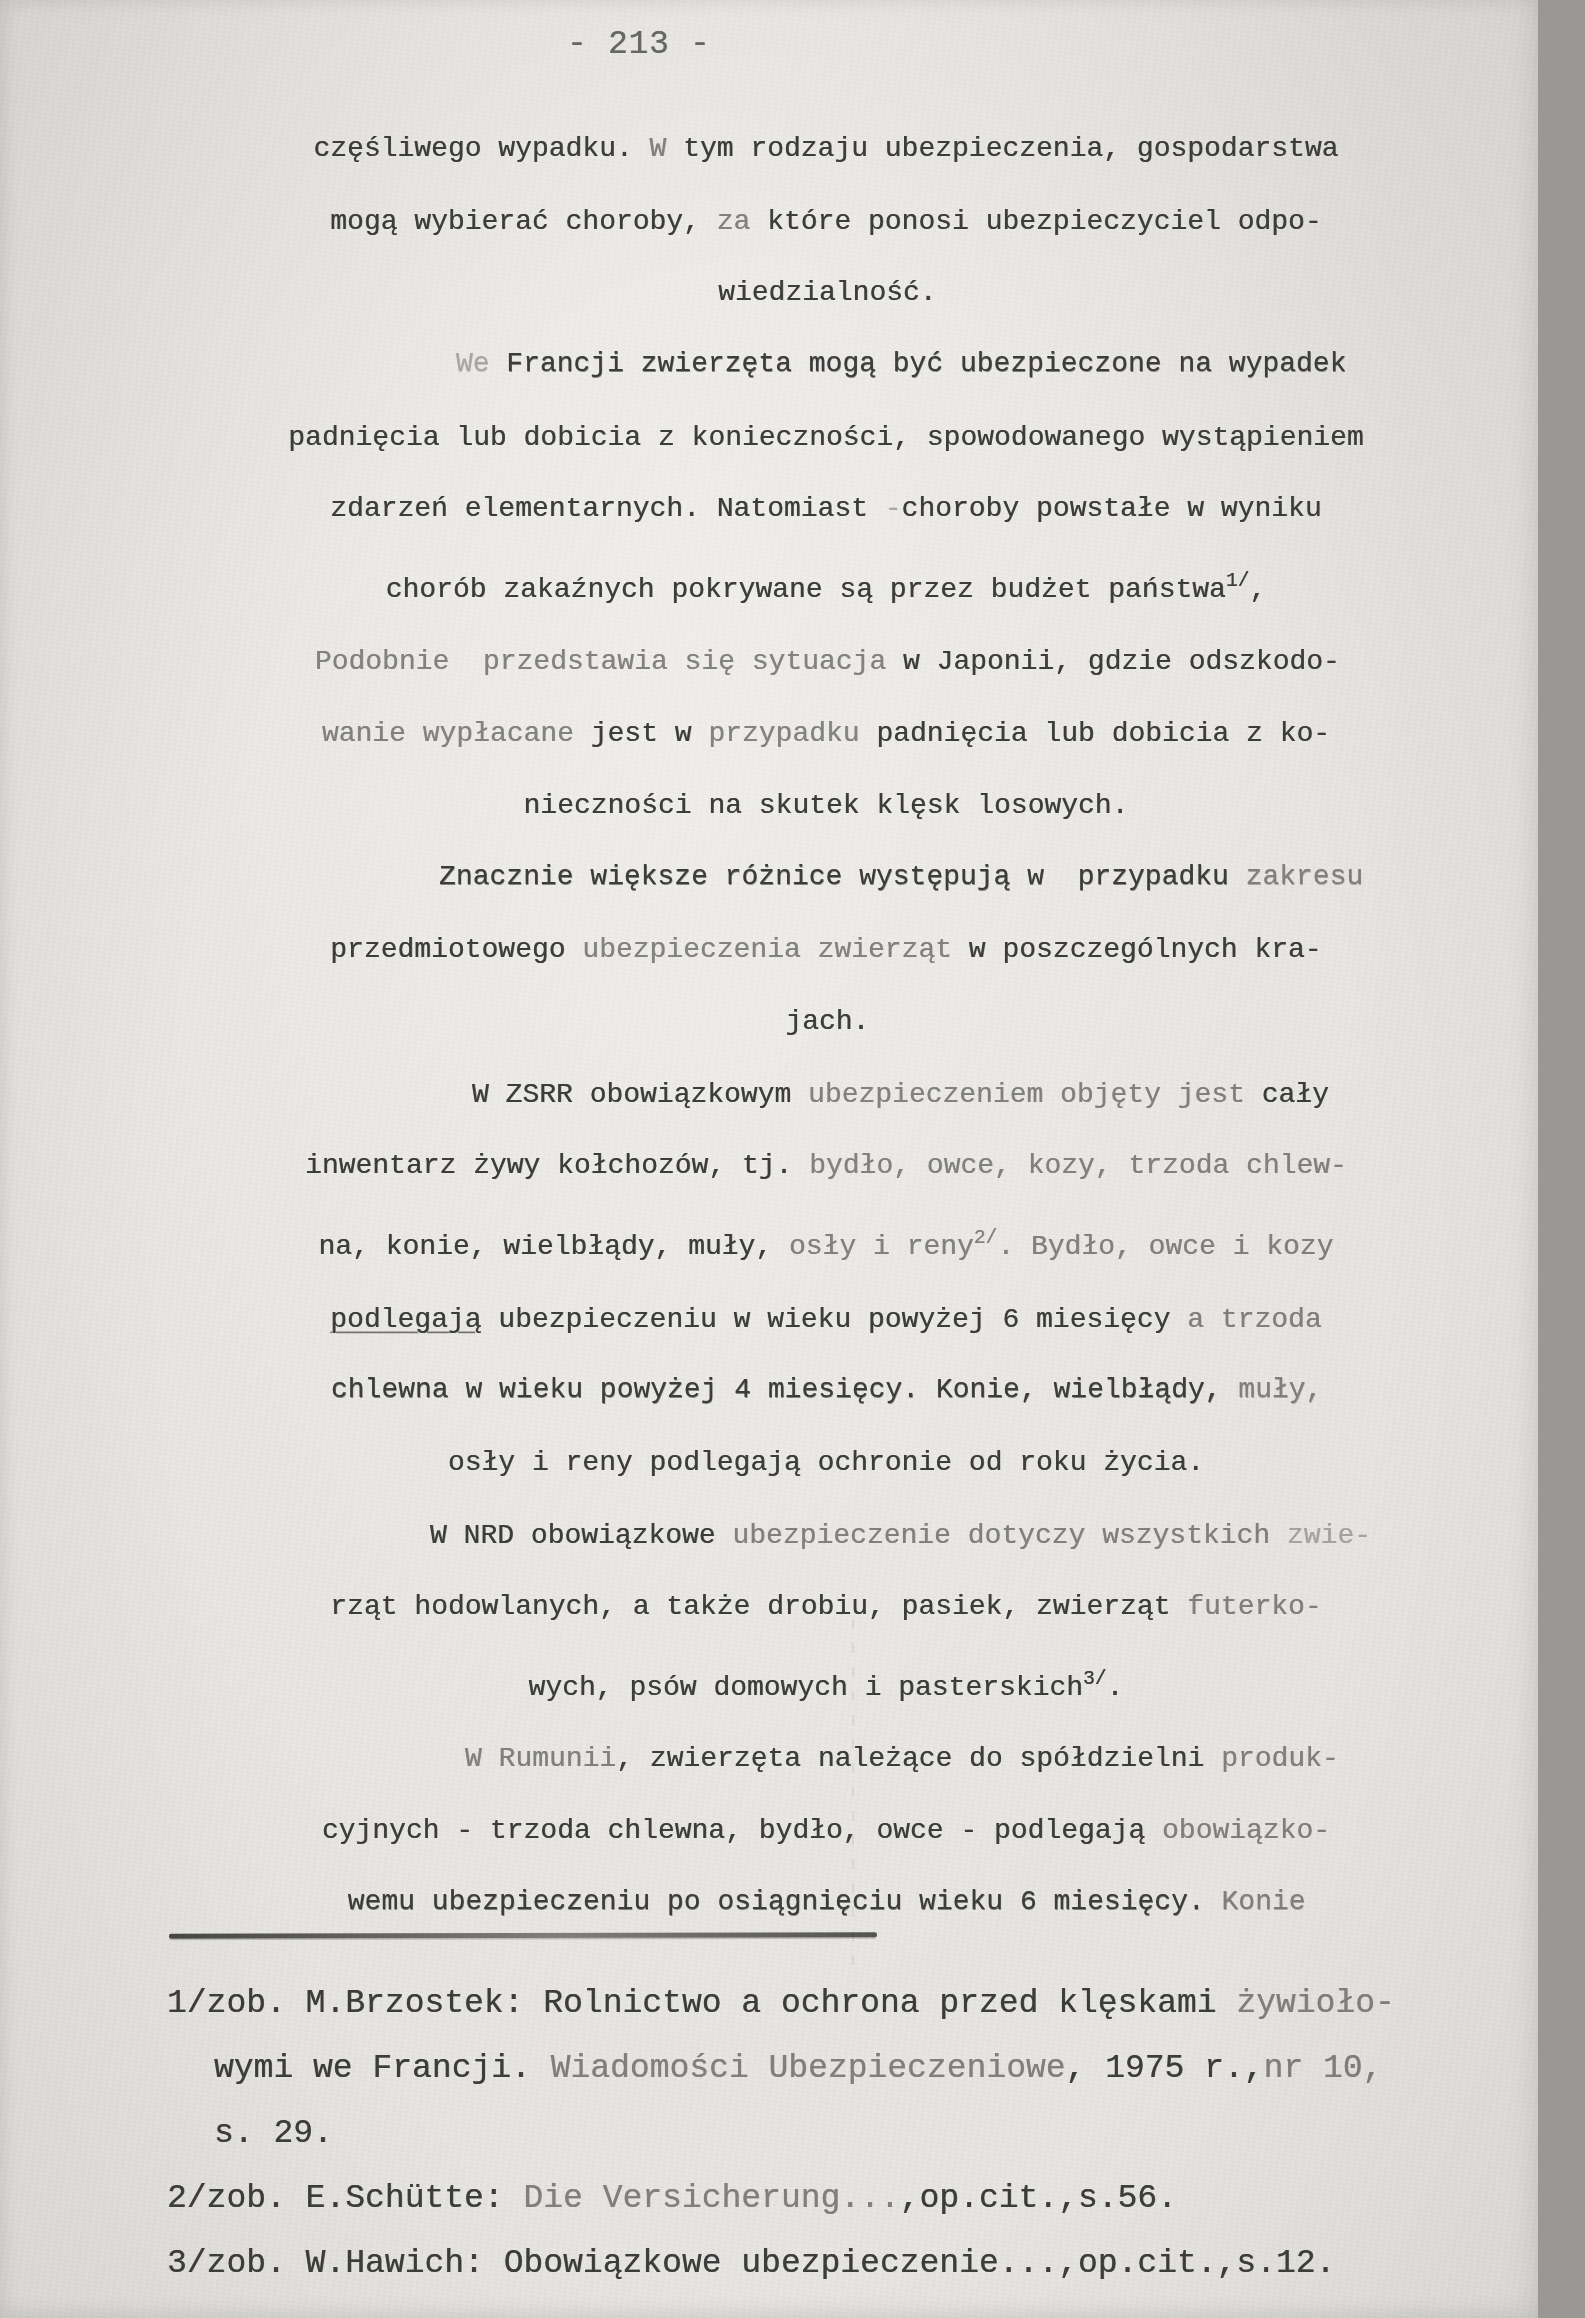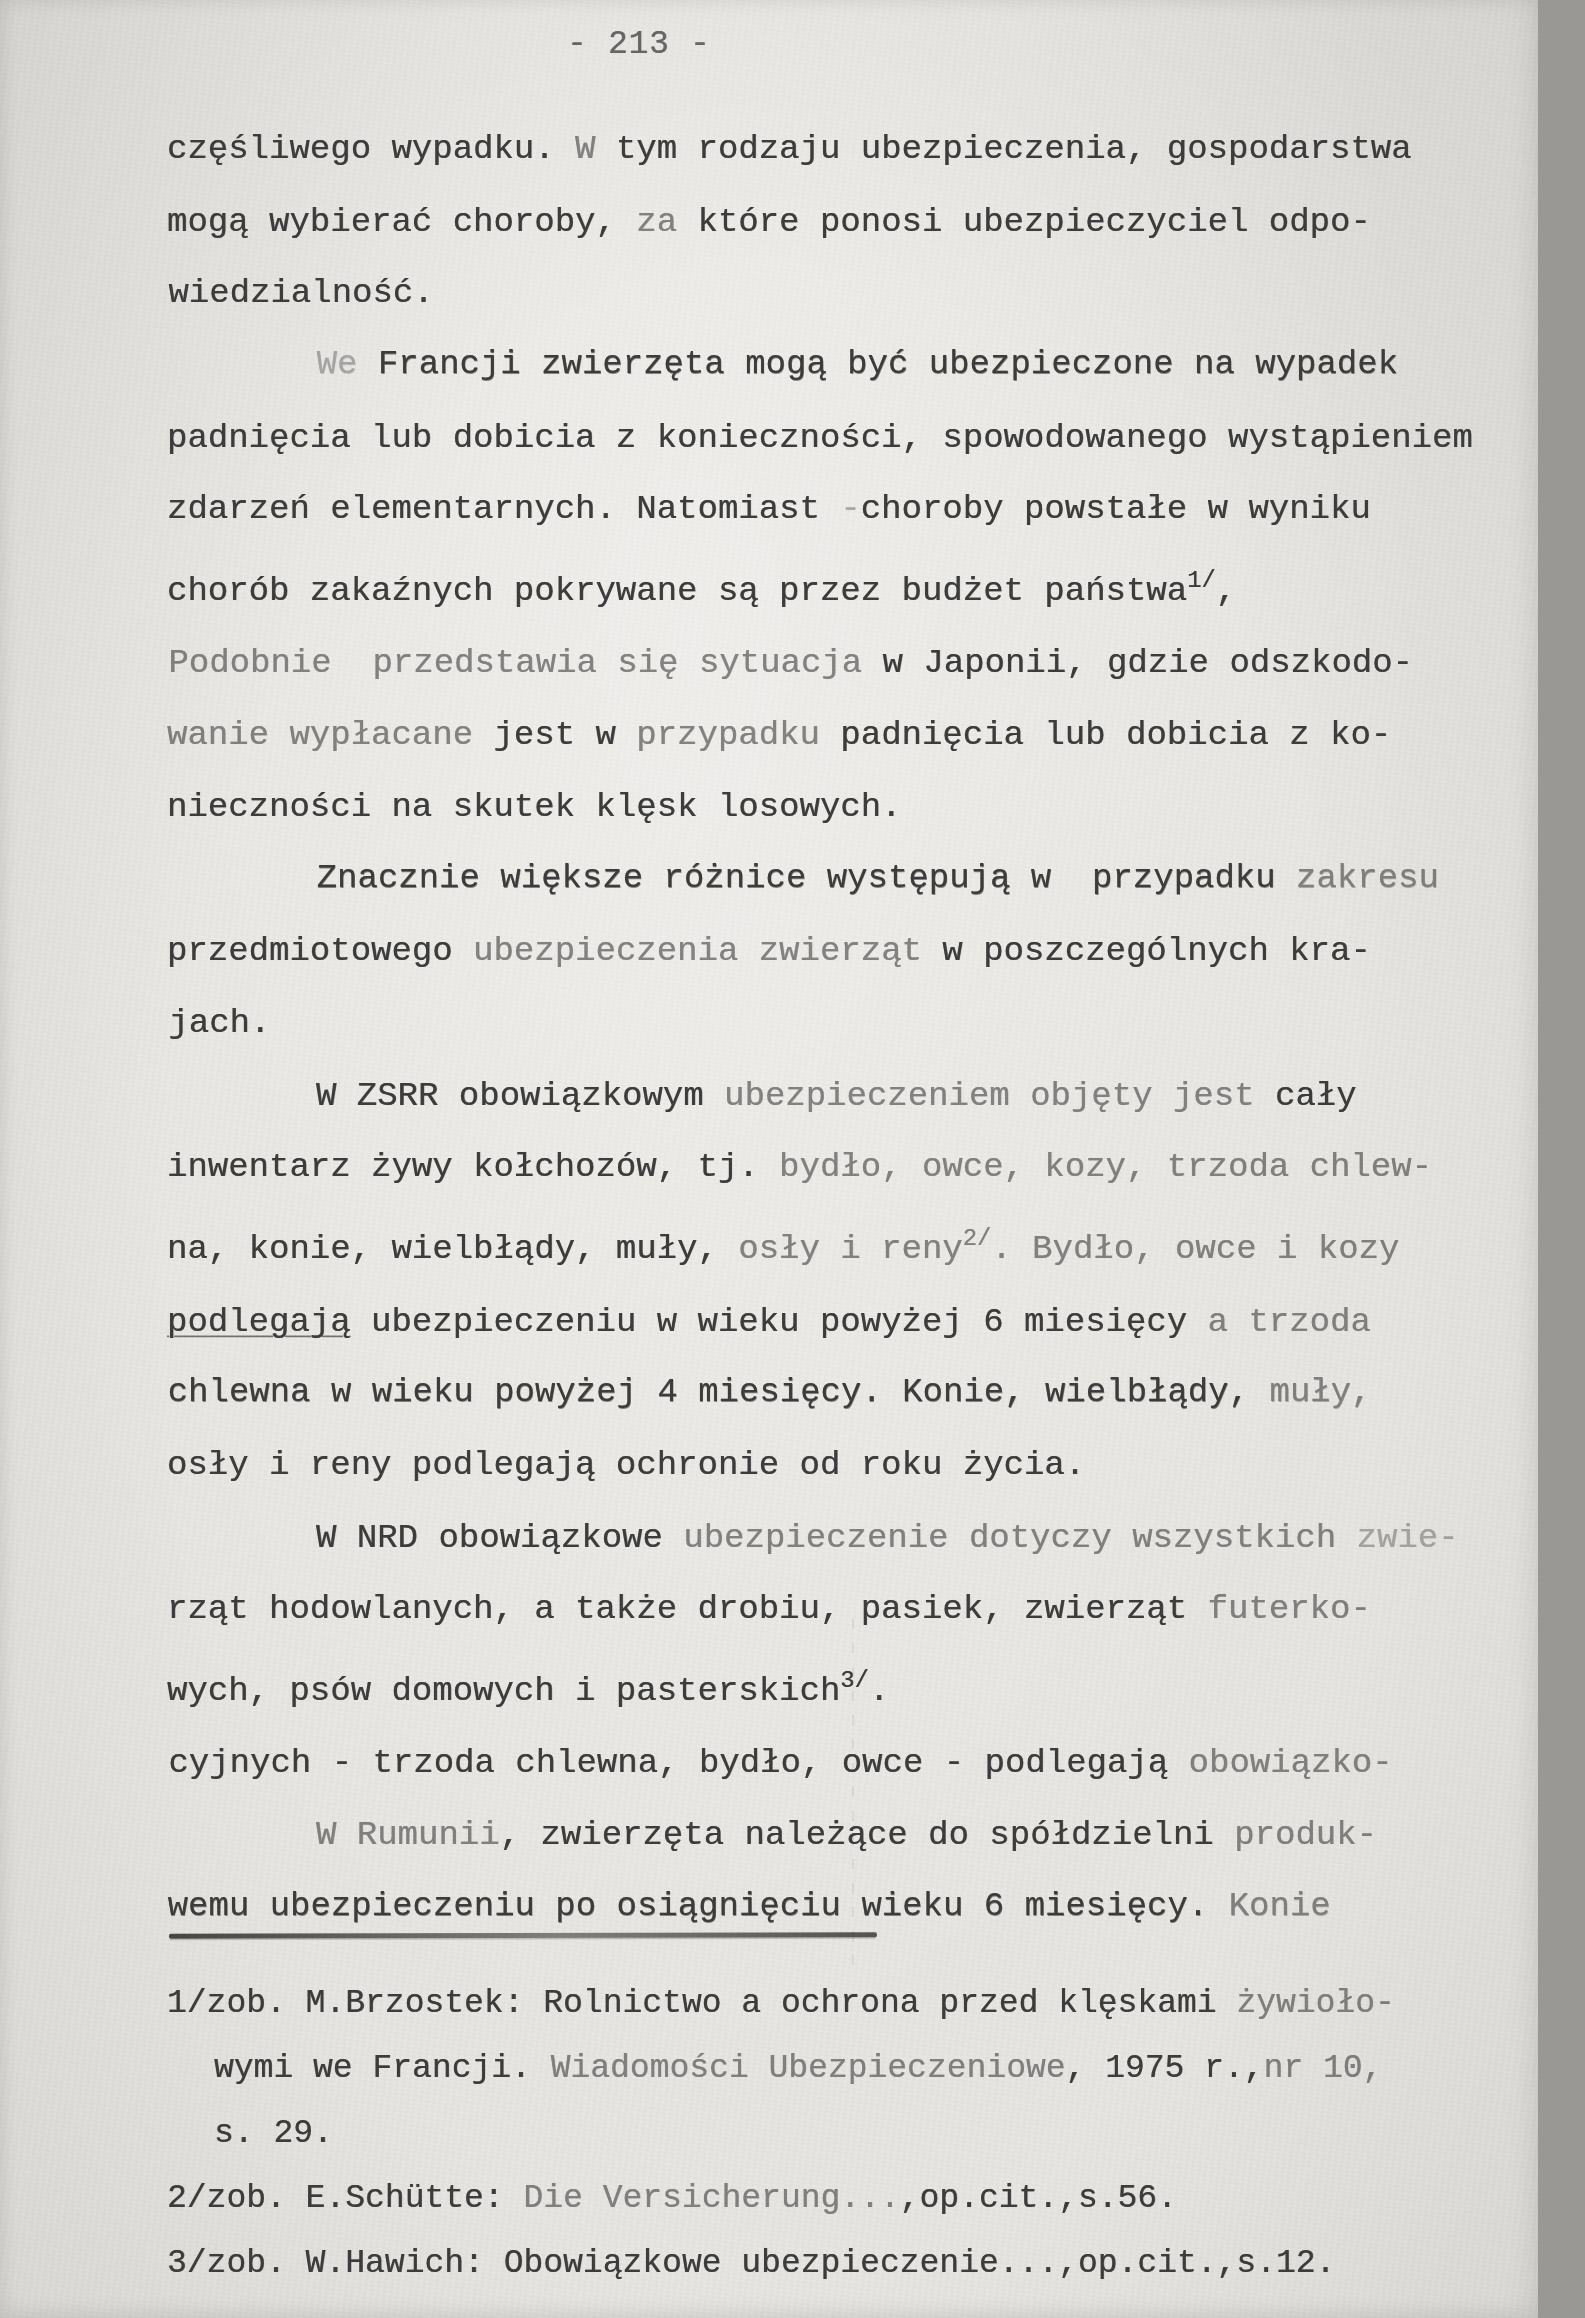--- a/index.html
+++ b/index.html
@@ -33,22 +33,23 @@
     font-size: 33px;
     letter-spacing: 0.7px;
     opacity: 0.75;
     white-space: pre;
   }
   .body-block {
     position: absolute;
     left: 167px;
     top: 113px;
     width: 1318px;
-    font-size: 34px;
+    font-size: 28px;
     line-height: 72px;
+    text-align: center;
   }
   .body-block .line { white-space: pre; }
   .body-block .line.indent { padding-left: 149px; }
   .body-block .line:nth-child(3n+2) { transform: translateY(0.7px); }
   .body-block .line:nth-child(5n+3) { transform: translateX(1.4px); }
   .body-block .line:nth-child(7n+4) { transform: translateY(-0.7px) translateX(0.7px); }
   .fn-separator {
     position: absolute;
     left: 169px;
     top: 1933px;
@@ -113,22 +114,22 @@
       <div class="line"><span>jach.</span></div>
       <div class="line indent"><span>W ZSRR obowiązkowym </span><span class="f1">ubezpieczeniem objęty jest</span><span> cały</span></div>
       <div class="line"><span>inwentarz żywy kołchozów, tj. </span><span class="f1">bydło, owce, kozy, trzoda chlew-</span></div>
       <div class="line"><span>na, konie, wielbłądy, muły, </span><span class="f1">osły i reny</span><span class="f1 sup">2/</span><span class="f1">. </span><span class="f1">Bydło, owce i kozy</span></div>
       <div class="line"><span class="u">podlegają</span><span> ubezpieczeniu w wieku powyżej 6 miesięcy </span><span class="f1">a trzoda</span></div>
       <div class="line"><span>chlewna w wieku powyżej 4 miesięcy. Konie, wielbłądy, </span><span class="f1">muły,</span></div>
       <div class="line"><span>osły i reny podlegają ochronie od roku życia.</span></div>
       <div class="line indent"><span>W NRD obowiązkowe </span><span class="f1">ubezpieczenie dotyczy wszystkich </span><span class="f2">zwie-</span></div>
       <div class="line"><span>rząt hodowlanych, a także drobiu, pasiek, zwierząt </span><span class="f1">futerko-</span></div>
       <div class="line"><span>wych, psów domowych i pasterskich</span><span class="sup">3/</span><span>.</span></div>
+      <div class="line indent"><span class="f1">W Rumunii</span><span>, zwierzęta należące do spółdzielni </span><span class="f1">produk-</span></div>
       <div class="line"><span>cyjnych - trzoda chlewna, bydło, owce - podlegają </span><span class="f1">obowiązko-</span></div>
-      <div class="line indent"><span class="f1">W Rumunii</span><span>, zwierzęta należące do spółdzielni </span><span class="f1">produk-</span></div>
       <div class="line"><span>wemu ubezpieczeniu po osiągnięciu wieku 6 miesięcy. </span><span class="f1">Konie</span></div>
     </div>
   <div class="fn-separator"></div>
   <div class="footnotes-block typetext" id="footnoteLines">
       <div class="line"><span>1/zob. M.Brzostek: Rolnictwo a ochrona przed klęskami </span><span class="f1">żywioło-</span></div>
       <div class="line indent"><span>wymi we Francji. </span><span class="f1">Wiadomości Ubezpieczeniowe</span><span>, 1975 r.,</span><span class="f1">nr 10,</span></div>
       <div class="line indent"><span>s. 29.</span></div>
       <div class="line"><span>2/zob. E.Schütte: </span><span class="f1">Die Versicherung...</span><span>,op.cit.,s.56.</span></div>
       <div class="line"><span>3/zob. W.Hawich: Obowiązkowe ubezpieczenie...,op.cit.,s.12.</span></div>
     </div>

